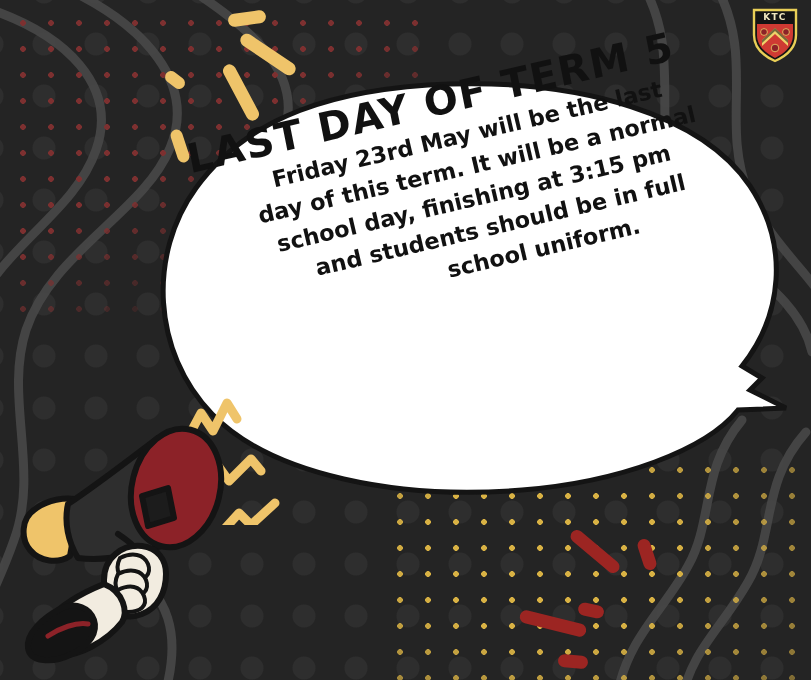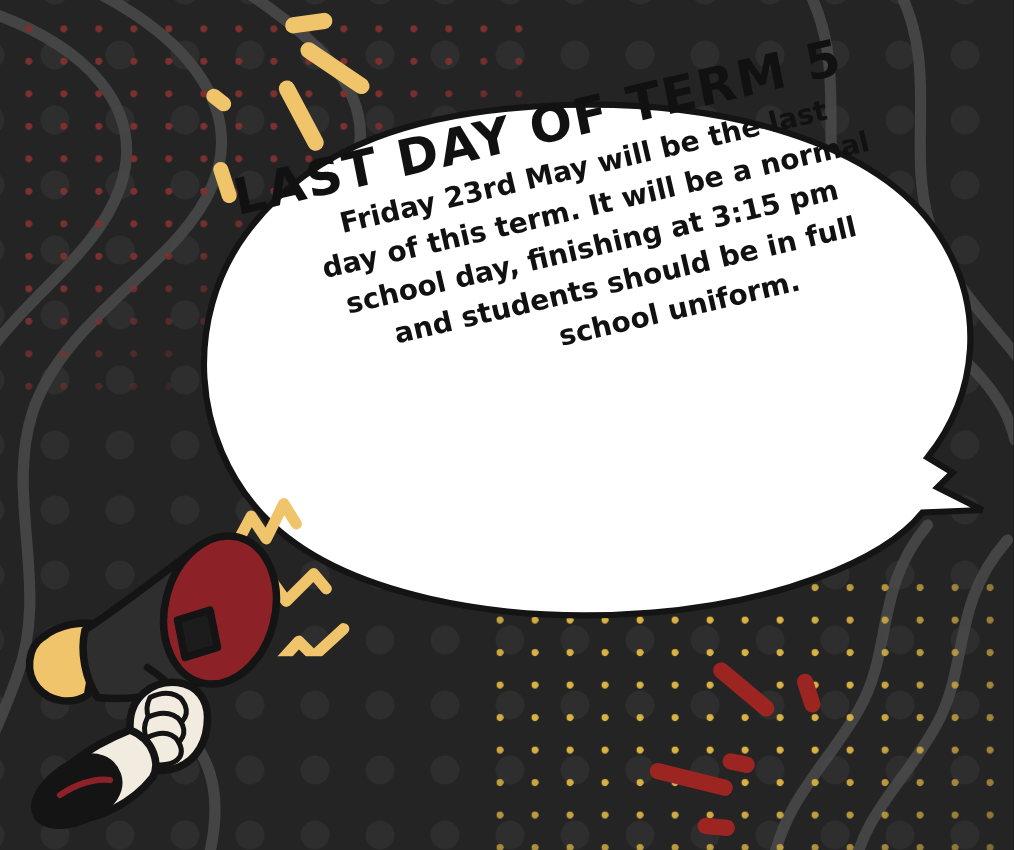--- a/index.html
+++ b/index.html
@@ -215,14 +215,26 @@
                  C 76 200, 54 212, 40 228
                  C 28 242, 30 258, 46 262
                  C 68 268, 100 248, 114 230
                  C 120 220, 116 200, 96 192 Z" fill="#f2ece0"></path>
         <path d="M54 216 C 34 226, 18 242, 20 256 C 22 270, 44 272, 64 262 C 82 253, 90 240, 86 228 C 82 216, 68 210, 54 216 Z" fill="#141414"></path>
         <path d="M40 244 C 52 236, 68 230, 80 232" stroke="#8c2228" stroke-width="5" fill="none"></path>
       </g>
     </svg>
   </div>
 
+  <div class="crest">
+    <svg viewBox="0 0 46 56" xmlns="http://www.w3.org/2000/svg">
+      <path d="M2 3 H44 V28 C44 42, 32 50, 23 54 C14 50, 2 42, 2 28 Z" fill="#141414" stroke="#e9cf57" stroke-width="2.4"></path>
+      <path d="M5 17 H41 V28 C41 40, 31 47, 23 51 C15 47, 5 40, 5 28 Z" fill="#cf3a33"></path>
+      <path d="M23 21 L36 33 L36 39 L23 27 L10 39 L10 33 Z" fill="#efd36a"></path>
+      <path d="M23 21 L36 33 L36 36 L23 24 L10 36 L10 33 Z" fill="#141414" opacity="0.55"></path>
+      <circle cx="12" cy="25" r="3.4" fill="#8c2228" stroke="#efd36a" stroke-width="0.8"></circle>
+      <circle cx="34" cy="25" r="3.4" fill="#8c2228" stroke="#efd36a" stroke-width="0.8"></circle>
+      <circle cx="23" cy="41" r="3.8" fill="#8c2228" stroke="#efd36a" stroke-width="0.8"></circle>
+      <text x="23" y="13" text-anchor="middle" font-family="'DejaVu Sans', sans-serif" font-size="9" font-weight="700" fill="#f0e6c0" letter-spacing="1.2">KTC</text>
+    </svg>
+  </div>
 
 </div>
 
 </body></html>

